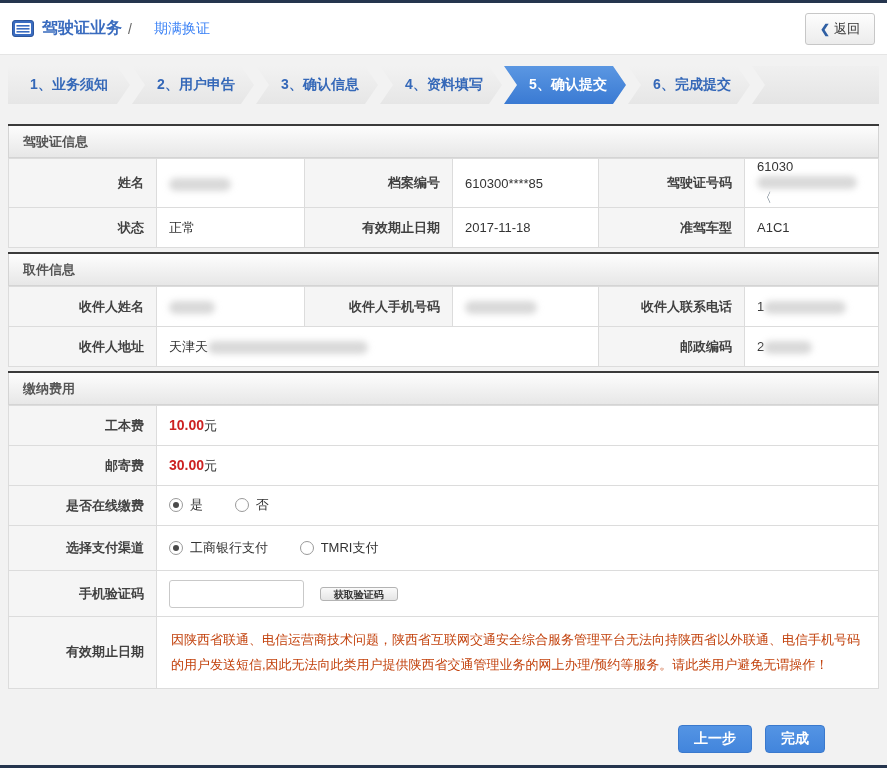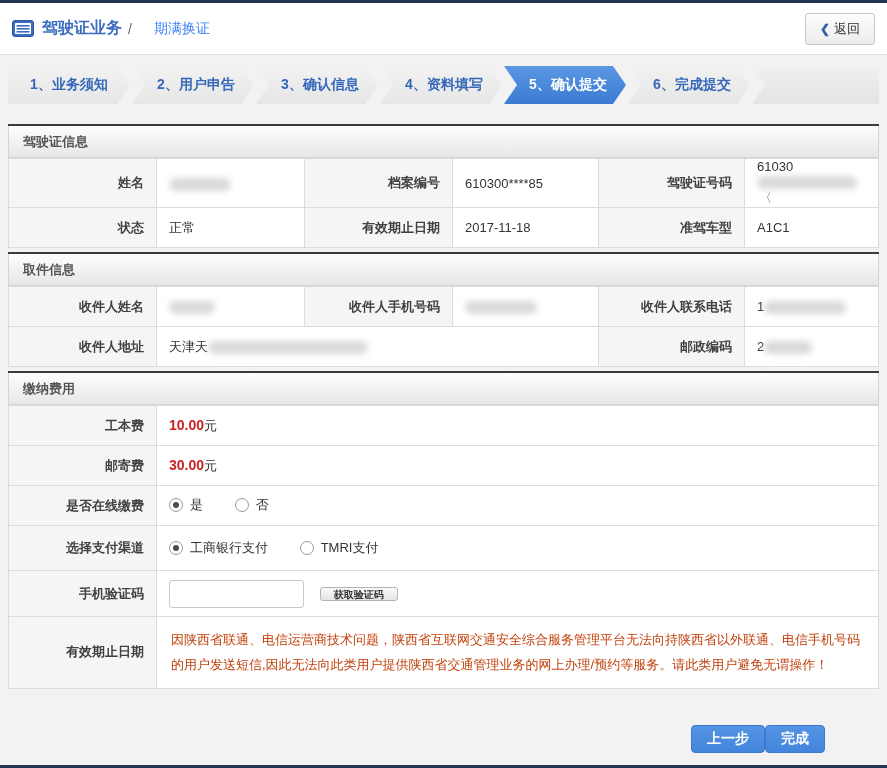--- a/index.html
+++ b/index.html
@@ -60,21 +60,21 @@
   .code-input { width:135px; height:28px; border:1px solid #c9c9c9; border-radius:3px; padding:0 6px; font-size:13px;
     font-family:"Liberation Sans","DejaVu Sans",sans-serif; }
   .code-btn { margin-left:12px; height:14px; padding:0 13px; background:linear-gradient(#fafafa,#e5e5e5);
     border:1px solid #b3b3b3; border-radius:3px; font-size:10px; font-weight:bold; color:#333; cursor:pointer;
     font-family:"Liberation Sans","DejaVu Sans",sans-serif; }
 
   td.notice-cell { padding:10px 14px; }
   .notice-text { color:#c2410c; line-height:1.95; font-size:13px; }
 
   
-  .footer { display:flex; justify-content:flex-end; padding:36px 62px 0 0; }
+  .footer { display:flex; justify-content:flex-end; padding:36px 62px 0 0; gap:13px; }
   .btn-blue { min-width:60px; height:28px; padding:0 15px; background:linear-gradient(#5494e4,#4285dc);
     border:1px solid #3a79cd; border-radius:4px; color:#fff; font-weight:bold; font-size:14px; cursor:pointer;
     font-family:"Liberation Sans","DejaVu Sans",sans-serif; }
 </style>
 </head>
 <body>
 
 <div class="page">
   <div class="top-line"></div>
 

